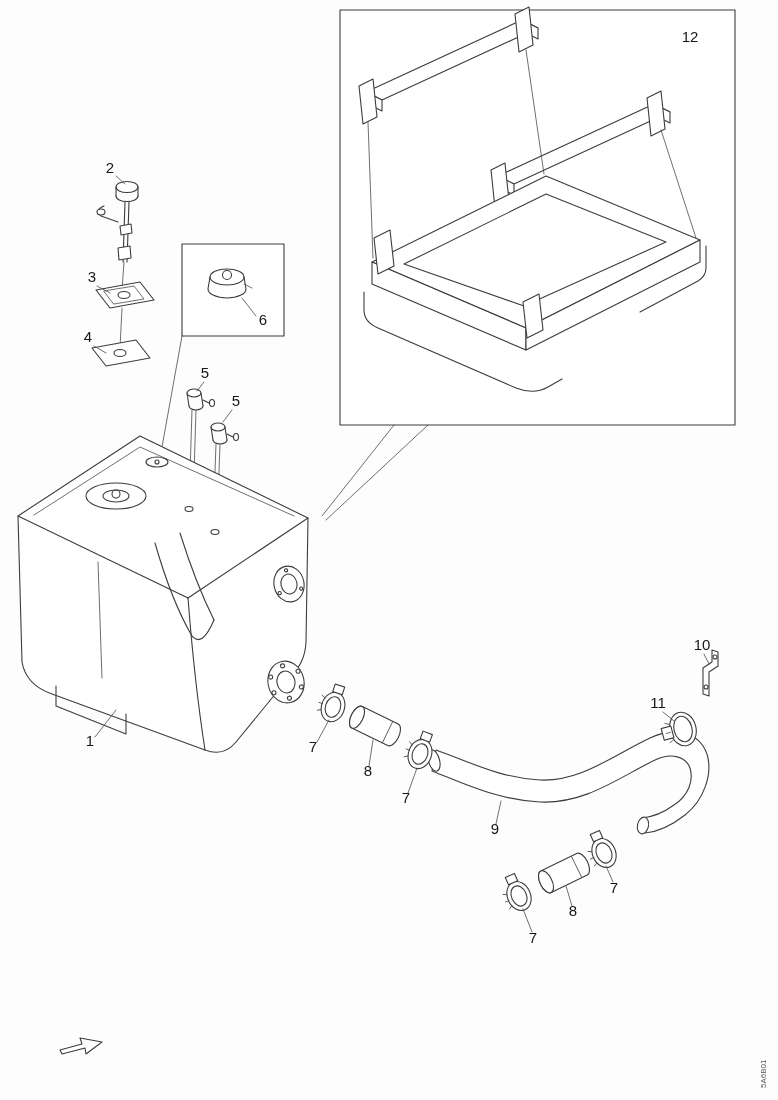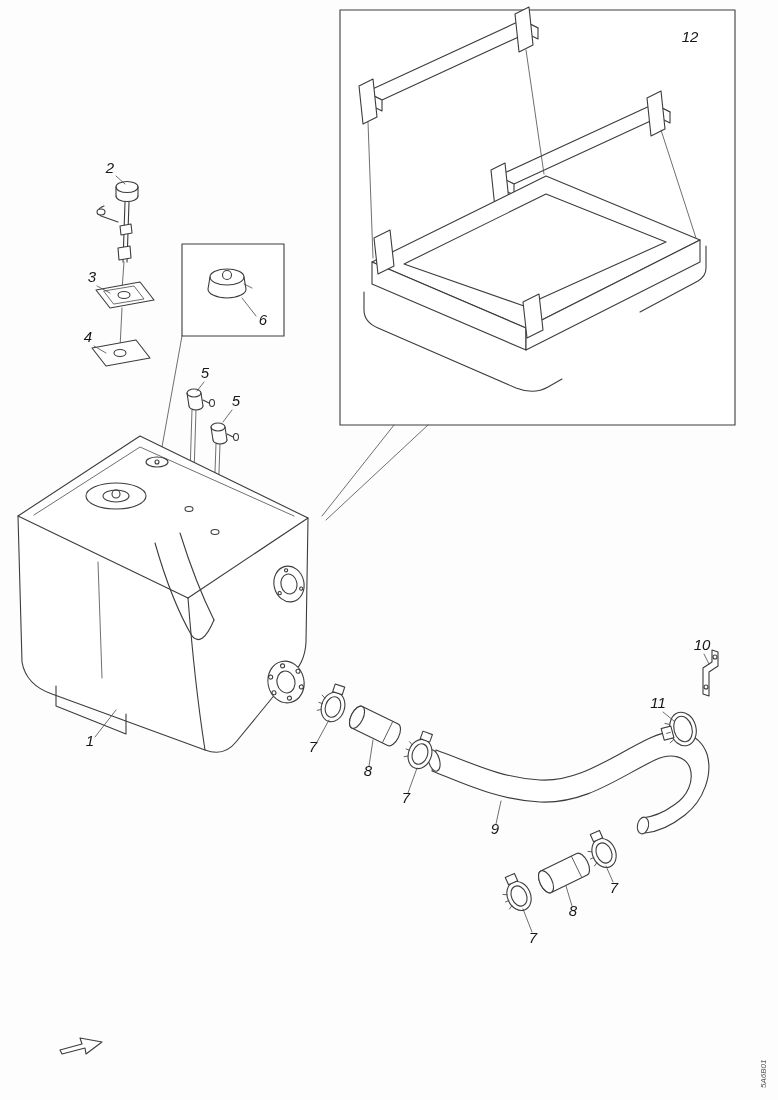--- a/index.html
+++ b/index.html
@@ -1,18 +1,18 @@
 <!DOCTYPE html>
 <html><head>
 <meta charset="utf-8">
 <style>
   html,body{margin:0;padding:0;background:#ffffff;}
   .stage{
     width:778px;height:1100px;position:relative;overflow:hidden;
-    background:#fdfdfd;font-family:"Liberation Sans",sans-serif;font-style:italic;
+    background:#fdfdfd;font-family:"Liberation Sans",sans-serif;
   }
   svg{display:block}
   .ln{fill:none;stroke:#3c3c3c;stroke-width:1.1;stroke-linecap:round;stroke-linejoin:round}
   .thin{fill:none;stroke:#4a4a4a;stroke-width:0.8;stroke-linecap:round}
   .fw{fill:#ffffff;stroke:#3c3c3c;stroke-width:1.1;stroke-linejoin:round}
   .callout{font-size:15px;fill:#161616;font-family:"Liberation Sans",sans-serif}
   .code{font-size:8px;fill:#555;font-family:"Liberation Sans",sans-serif}
 </style>
 </head>
 <body>

